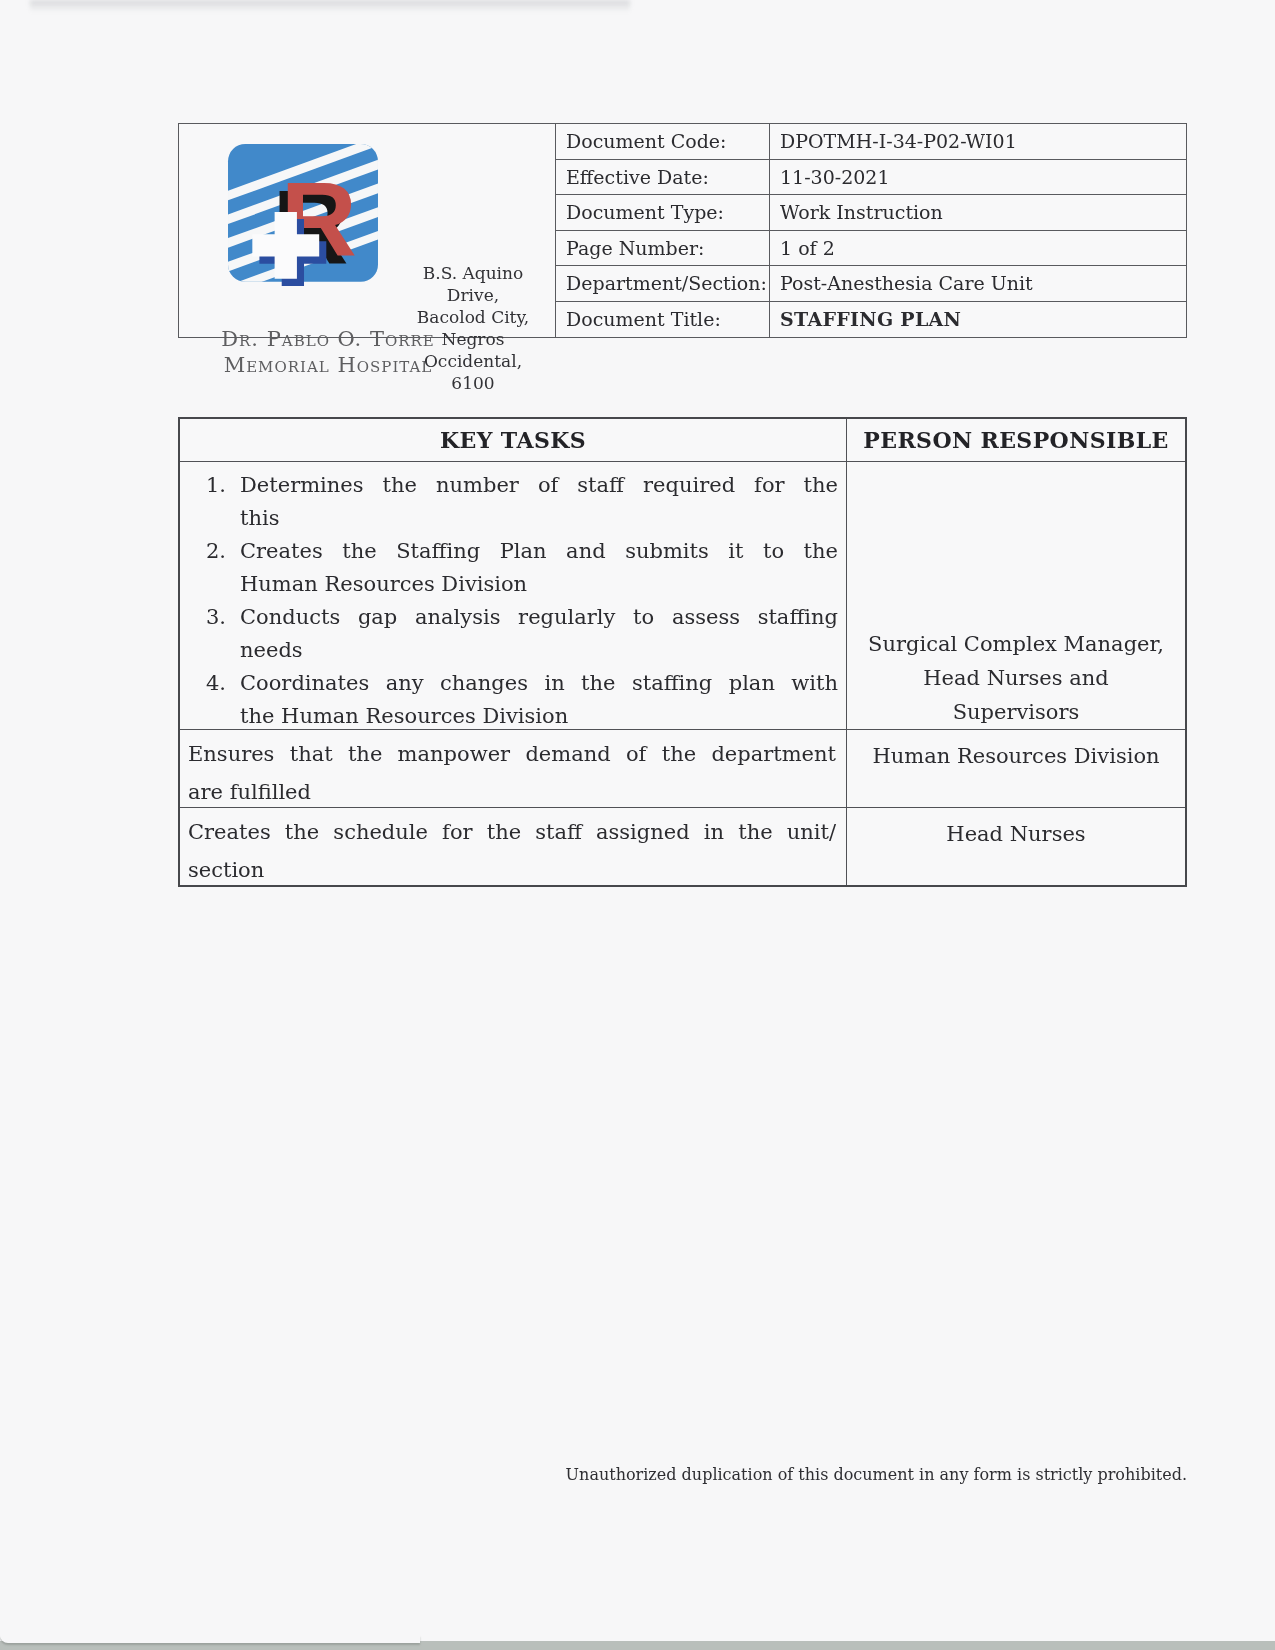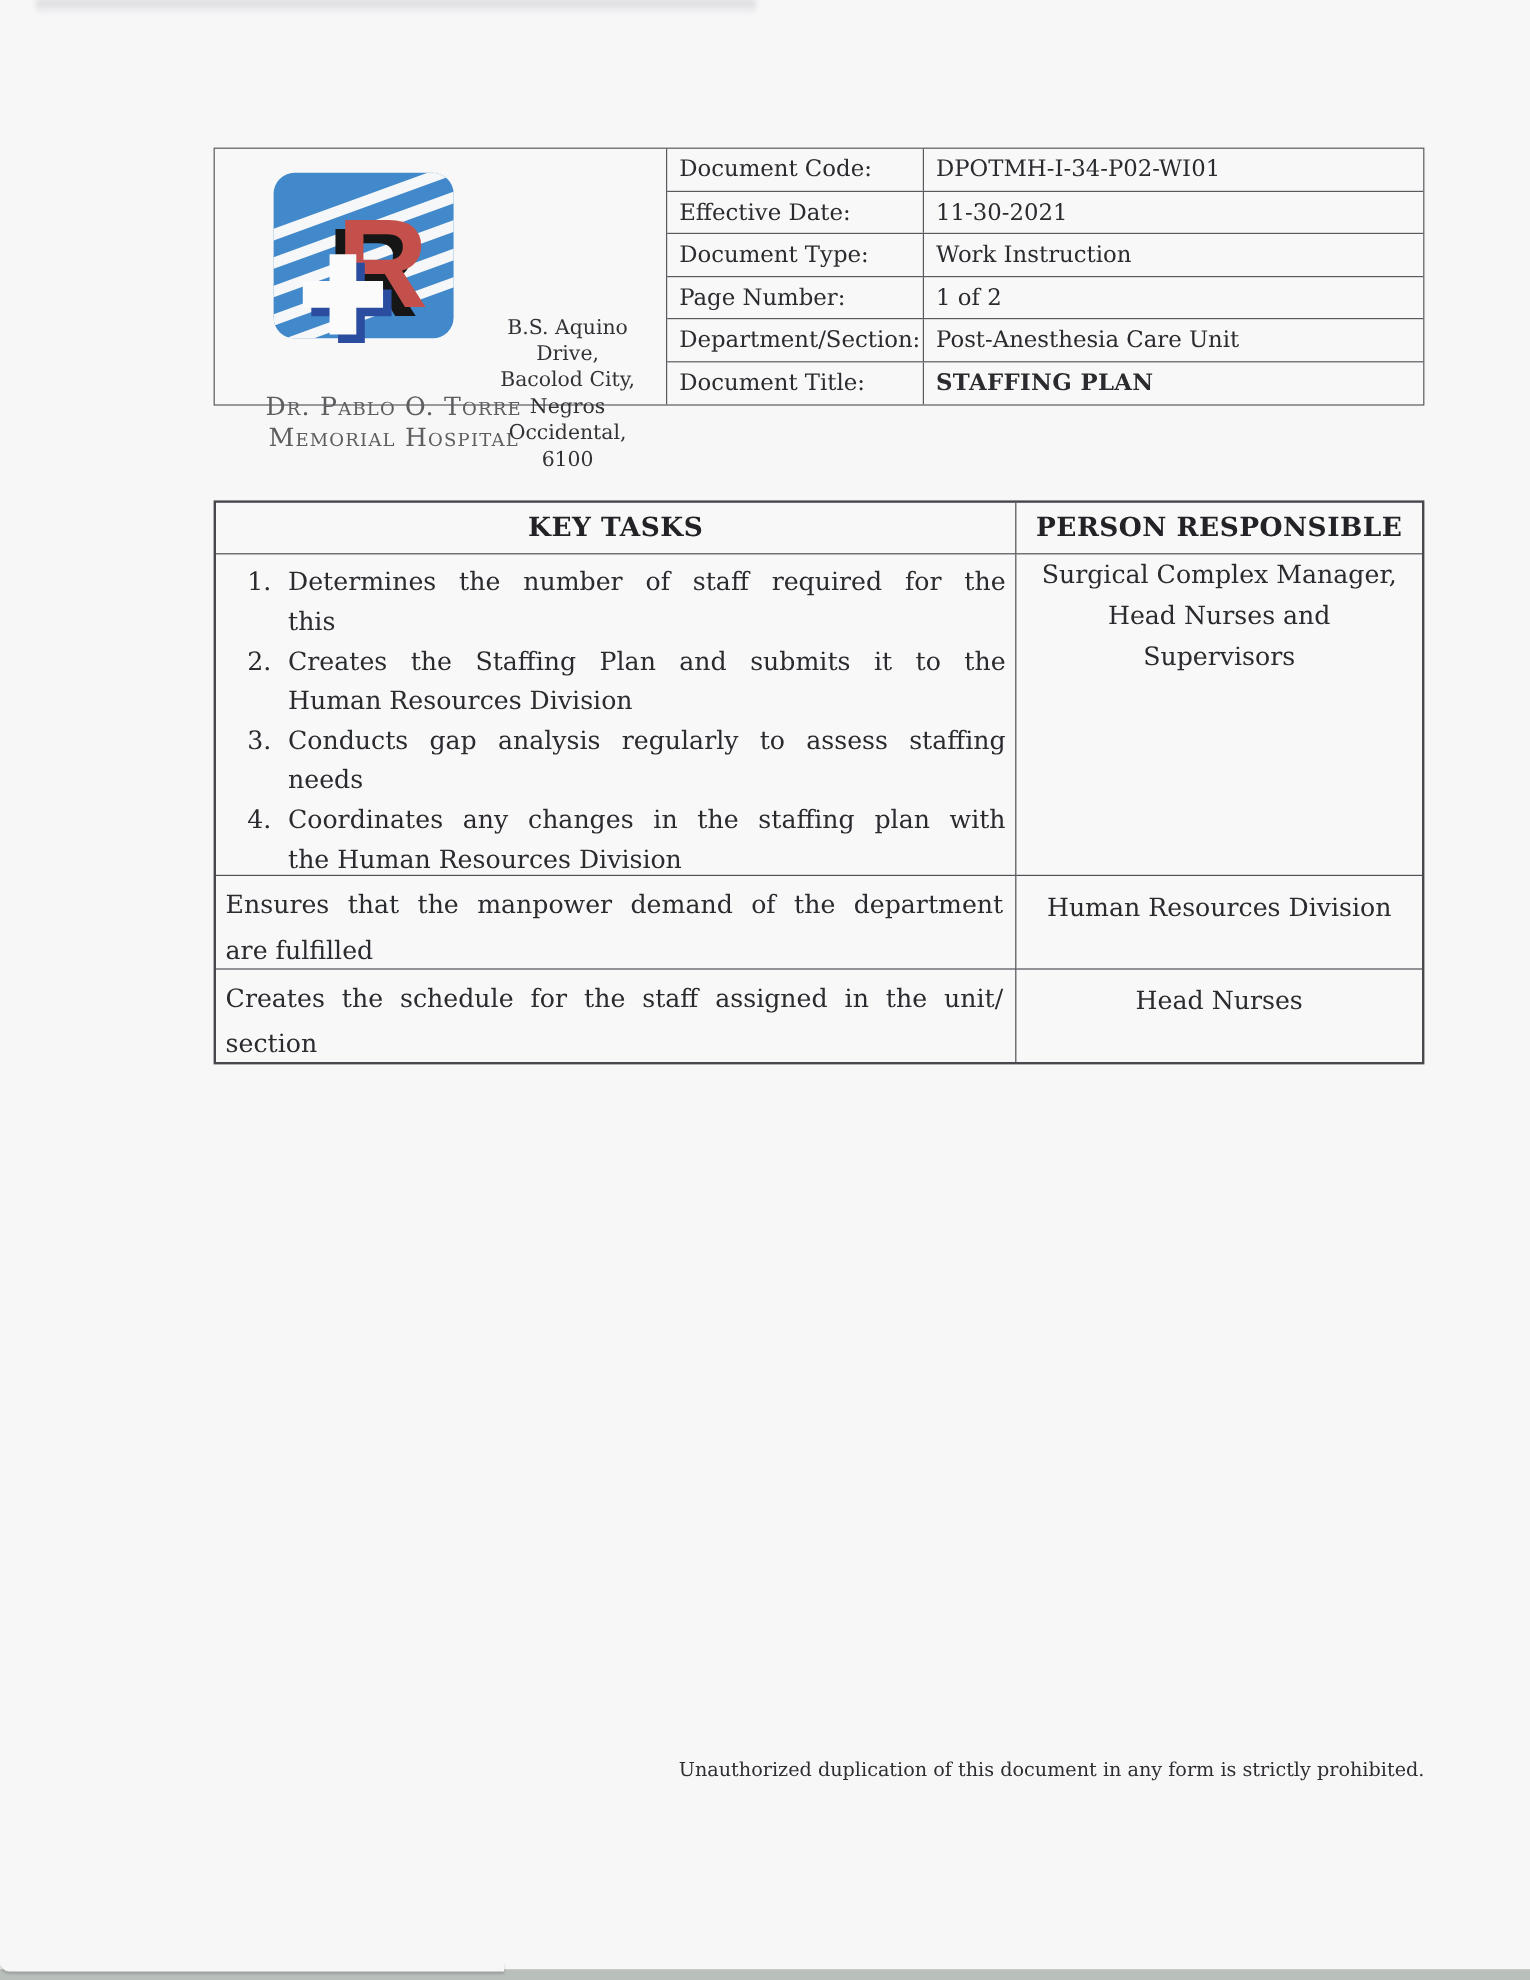--- a/index.html
+++ b/index.html
@@ -92,21 +92,21 @@
   .th{
     display:flex;align-items:center;justify-content:center;
     font-weight:bold;font-size:22px;letter-spacing:0.4px;color:#232327;
   }
   .tasks-cell{padding:7px 8px 0 12px;font-size:21px;line-height:33px;}
   .task-item{display:flex;}
   .task-num{width:34px;flex:0 0 34px;text-align:right;margin-right:14px;}
   .task-text{flex:1;}
   .jfull{text-align:justify;text-align-last:justify;}
   .person-middle{
-    display:flex;align-items:flex-start;justify-content:center;
+    display:flex;align-items:flex-end;justify-content:center;
     font-size:21px;line-height:34px;text-align:center;
   }
   .simple-task-cell{padding:5px 10px 0 8px;font-size:21px;line-height:38px;}
   .person-top{
     padding-top:9px;text-align:center;font-size:21px;line-height:34px;
   }
 
   .footer-note{
     position:absolute;top:1465px;right:88px;
     font-size:16px;color:#2e2e32;

